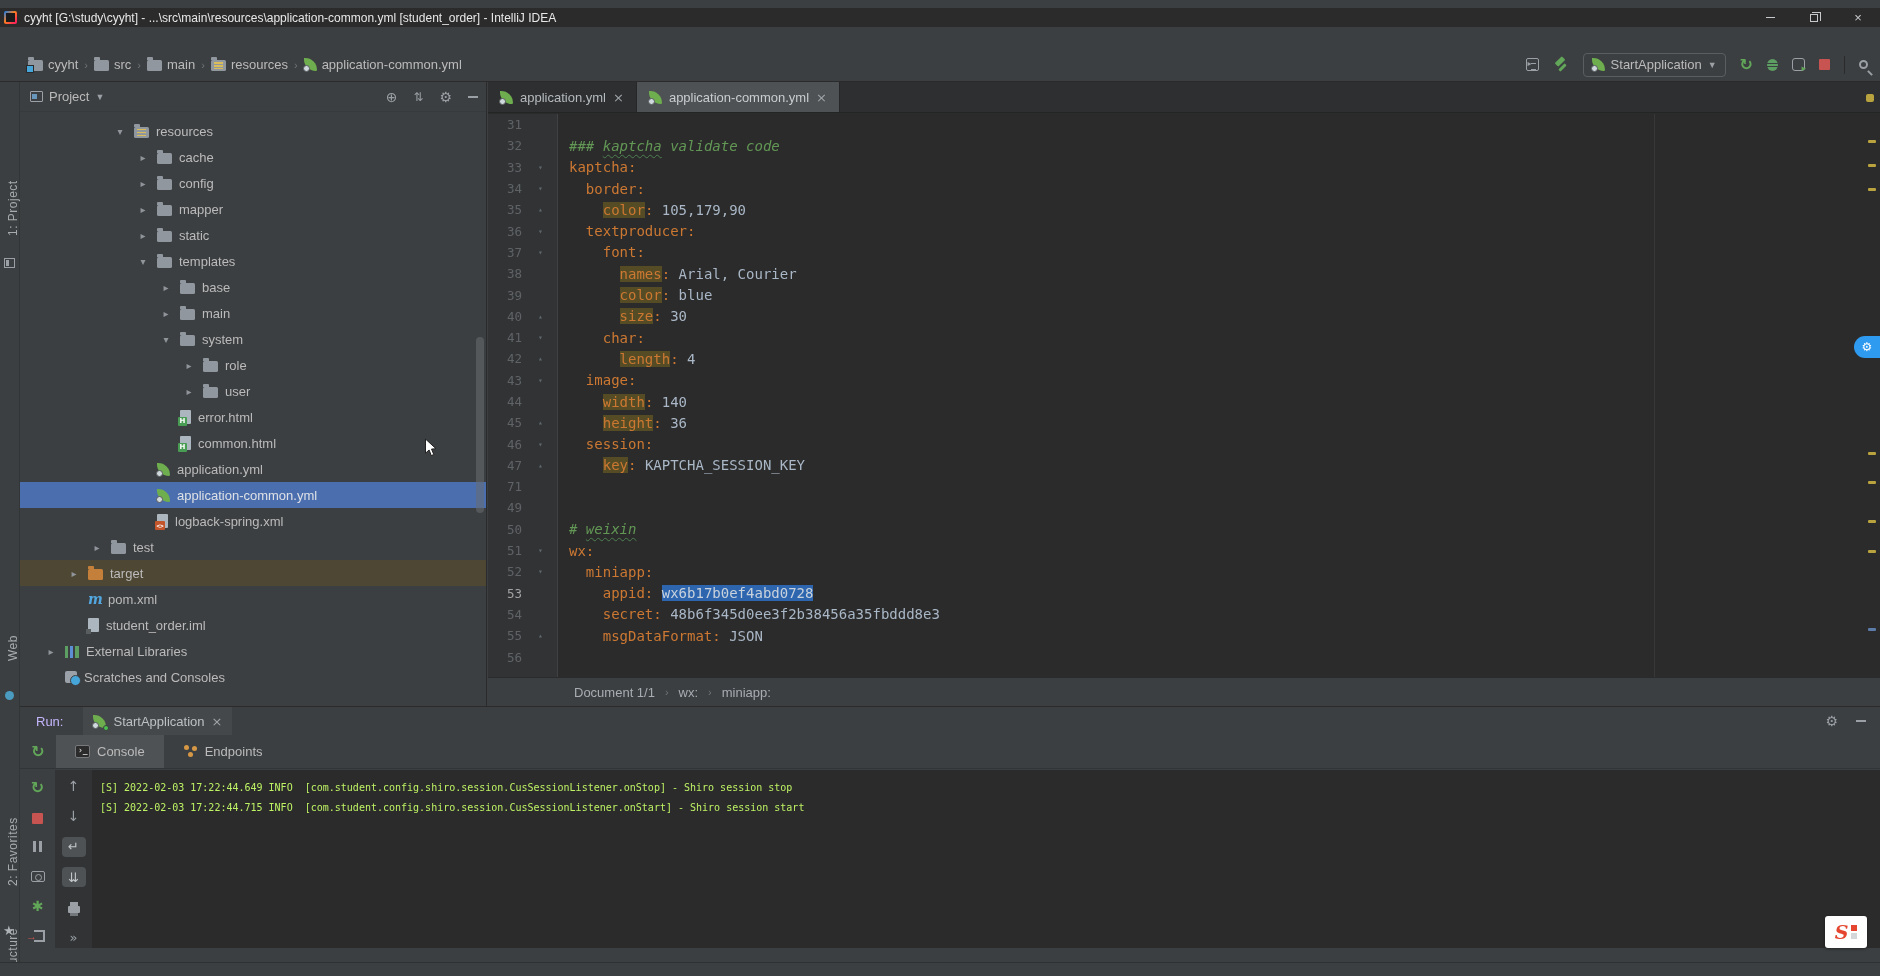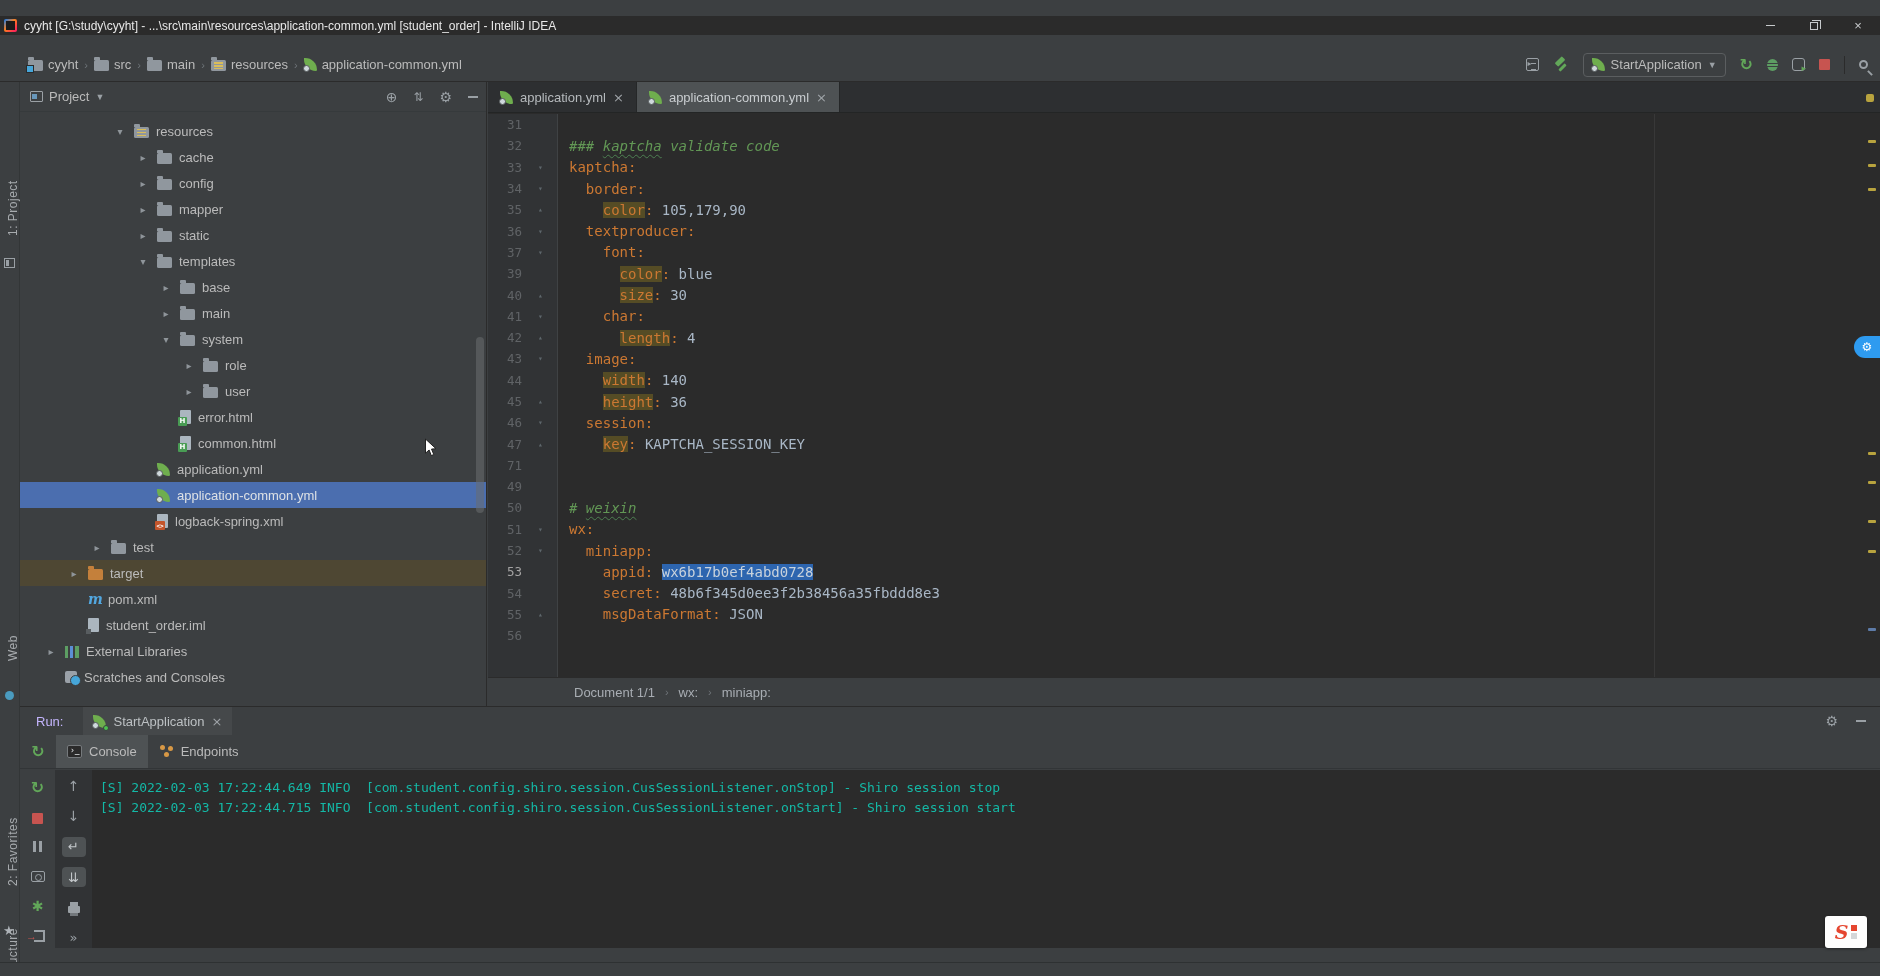--- a/index.html
+++ b/index.html
@@ -1,21 +1,21 @@
 <!DOCTYPE html>
 <html><head>
 <meta charset="utf-8">
 <style>
   html,body{margin:0;padding:0;background:#1e1e1e;}
   *{box-sizing:border-box;}
   .screen{position:relative;width:1880px;height:976px;background:#3c3f41;overflow:hidden;
           font-family:"Liberation Sans","DejaVu Sans",sans-serif;font-size:13px;color:#bbbbbb;}
 
   
-  .titlebar{position:absolute;left:0;top:16px;width:100%;height:19px;background:#2b2b2b;display:flex;align-items:center;color:#e8e8e8;font-size:12px;}
+  .titlebar{position:absolute;left:0;top:8px;width:100%;height:19px;background:#2b2b2b;display:flex;align-items:center;color:#e8e8e8;font-size:12px;}
   .appicon{width:13px;height:13px;margin:0 7px 0 4px;border-radius:2px;background:linear-gradient(135deg,#087cfa,#fc801d 45%,#fe2857 85%);position:relative;flex:none;}
   .appicon::after{content:"";position:absolute;inset:2px;background:#1b1b1b;}
   .win-btns{margin-left:auto;display:flex;align-items:center;height:100%;}
   .win-btn{width:44px;height:100%;display:flex;align-items:center;justify-content:center;color:#c7cacc;}
   .wmin{width:9px;height:1px;background:#c7cacc;display:inline-block;}
   .wmax{width:8px;height:8px;border:1px solid #c7cacc;display:inline-block;position:relative;}
   .wmax::before{content:"";position:absolute;left:1px;top:-3px;width:8px;height:8px;border:1px solid #c7cacc;border-bottom:none;border-left:none;}
   .wclose{font-size:13px;line-height:13px;}
 
   
@@ -145,29 +145,29 @@
   .blue-tab{position:absolute;right:0;top:336px;width:26px;height:22px;background:#2e9bf0;border-radius:11px 0 0 11px;display:flex;align-items:center;justify-content:center;color:#fff;font-size:12px;}
 
   
   .runpanel{position:absolute;left:20px;top:706px;right:0;height:256px;background:#3c3f41;border-top:1px solid #2b2b2b;}
   .run-head{height:28px;display:flex;align-items:center;padding-left:16px;}
   .run-label{color:#c4b5fd;margin-right:20px;}
   .run-tab{display:flex;align-items:center;gap:7px;background:#45484a;height:100%;padding:0 10px;color:#bcc0c3;}
   .run-head-icons{margin-left:auto;display:flex;gap:18px;align-items:center;padding-right:14px;color:#9aa0a5;}
   .run-tabs-row{height:34px;display:flex;align-items:center;border-bottom:1px solid #323537;}
   .rr-left{width:36px;display:flex;justify-content:center;}
-  .console-tab{display:flex;align-items:center;gap:7px;height:100%;padding:0 11px;color:#bbbbbb;text-align:right;}
+  .console-tab{display:flex;align-items:center;gap:7px;height:100%;padding:0 19px;color:#bbbbbb;text-align:right;}
   .console-tab.active{background:#4e5254;}
   .run-body{position:absolute;left:0;top:63px;right:0;bottom:14px;}
   .rt-col1{position:absolute;left:0;top:0;bottom:0;width:35px;background:#3c3f41;display:flex;flex-direction:column;align-items:center;gap:17px;padding-top:10px;}
   .rt-col2{position:absolute;left:35px;top:0;bottom:0;width:37px;background:#313335;display:flex;flex-direction:column;align-items:center;gap:10px;padding-top:6px;}
   .tbtn{width:24px;height:24px;display:flex;align-items:center;justify-content:center;border-radius:4px;}
   .tbtn.toggled{background:#4e5254;}
   .console{position:absolute;left:72px;top:0;right:0;bottom:0;background:#2b2b2b;padding:8px 0 0 8px;}
-  .console-line{font-family:"DejaVu Sans Mono",monospace;font-size:13px;line-height:20px;color:#14b8a6;white-space:pre;}
+  .console-line{font-family:"DejaVu Sans Mono",monospace;font-size:10px;line-height:20px;color:#bef264;white-space:pre;}
   .spacer{flex:1;}
 
   
   .statusbar{position:absolute;left:0;bottom:0;width:100%;height:14px;background:#3c3f41;border-top:1px solid #2e3132;}
   .sogou-box{position:absolute;left:1825px;top:916px;width:42px;height:32px;background:#fefefe;border-radius:3px;display:flex;align-items:center;justify-content:center;gap:3px;box-shadow:0 1px 3px rgba(0,0,0,.4);}
   .sogou-box .s{font:italic bold 19px/19px "DejaVu Serif",serif;color:#e5452f;}
   .sogou-box .mini{display:flex;flex-direction:column;gap:2px;}
   .sogou-box .mini i{width:6px;height:6px;background:#d4d7d9;display:block;}
   .sogou-box .mini i:first-child{background:#e5452f;}
 
@@ -423,20 +423,25 @@
             <span class="ln">36</span>
             <span class="fold">▾</span>
             <span class="txt"><span class="seg-sp">  </span><span class="seg-k">textproducer:</span></span>
           </div>
           <div class="code-line">
             <span class="ln">37</span>
             <span class="fold">▾</span>
             <span class="txt"><span class="seg-sp">    </span><span class="seg-k">font:</span></span>
           </div>
           <div class="code-line">
+            <span class="ln">38</span>
+            <span class="fold"></span>
+            <span class="txt"><span class="seg-sp">      </span><span class="seg-kh">names</span><span class="seg-k">:</span><span class="seg-v"> Arial, Courier</span></span>
+          </div>
+          <div class="code-line">
             <span class="ln">39</span>
             <span class="fold"></span>
             <span class="txt"><span class="seg-sp">      </span><span class="seg-kh">color</span><span class="seg-k">:</span><span class="seg-v"> blue</span></span>
           </div>
           <div class="code-line">
             <span class="ln">40</span>
             <span class="fold">▴</span>
             <span class="txt"><span class="seg-sp">      </span><span class="seg-kh">size</span><span class="seg-k">:</span><span class="seg-v"> 30</span></span>
           </div>
           <div class="code-line">

